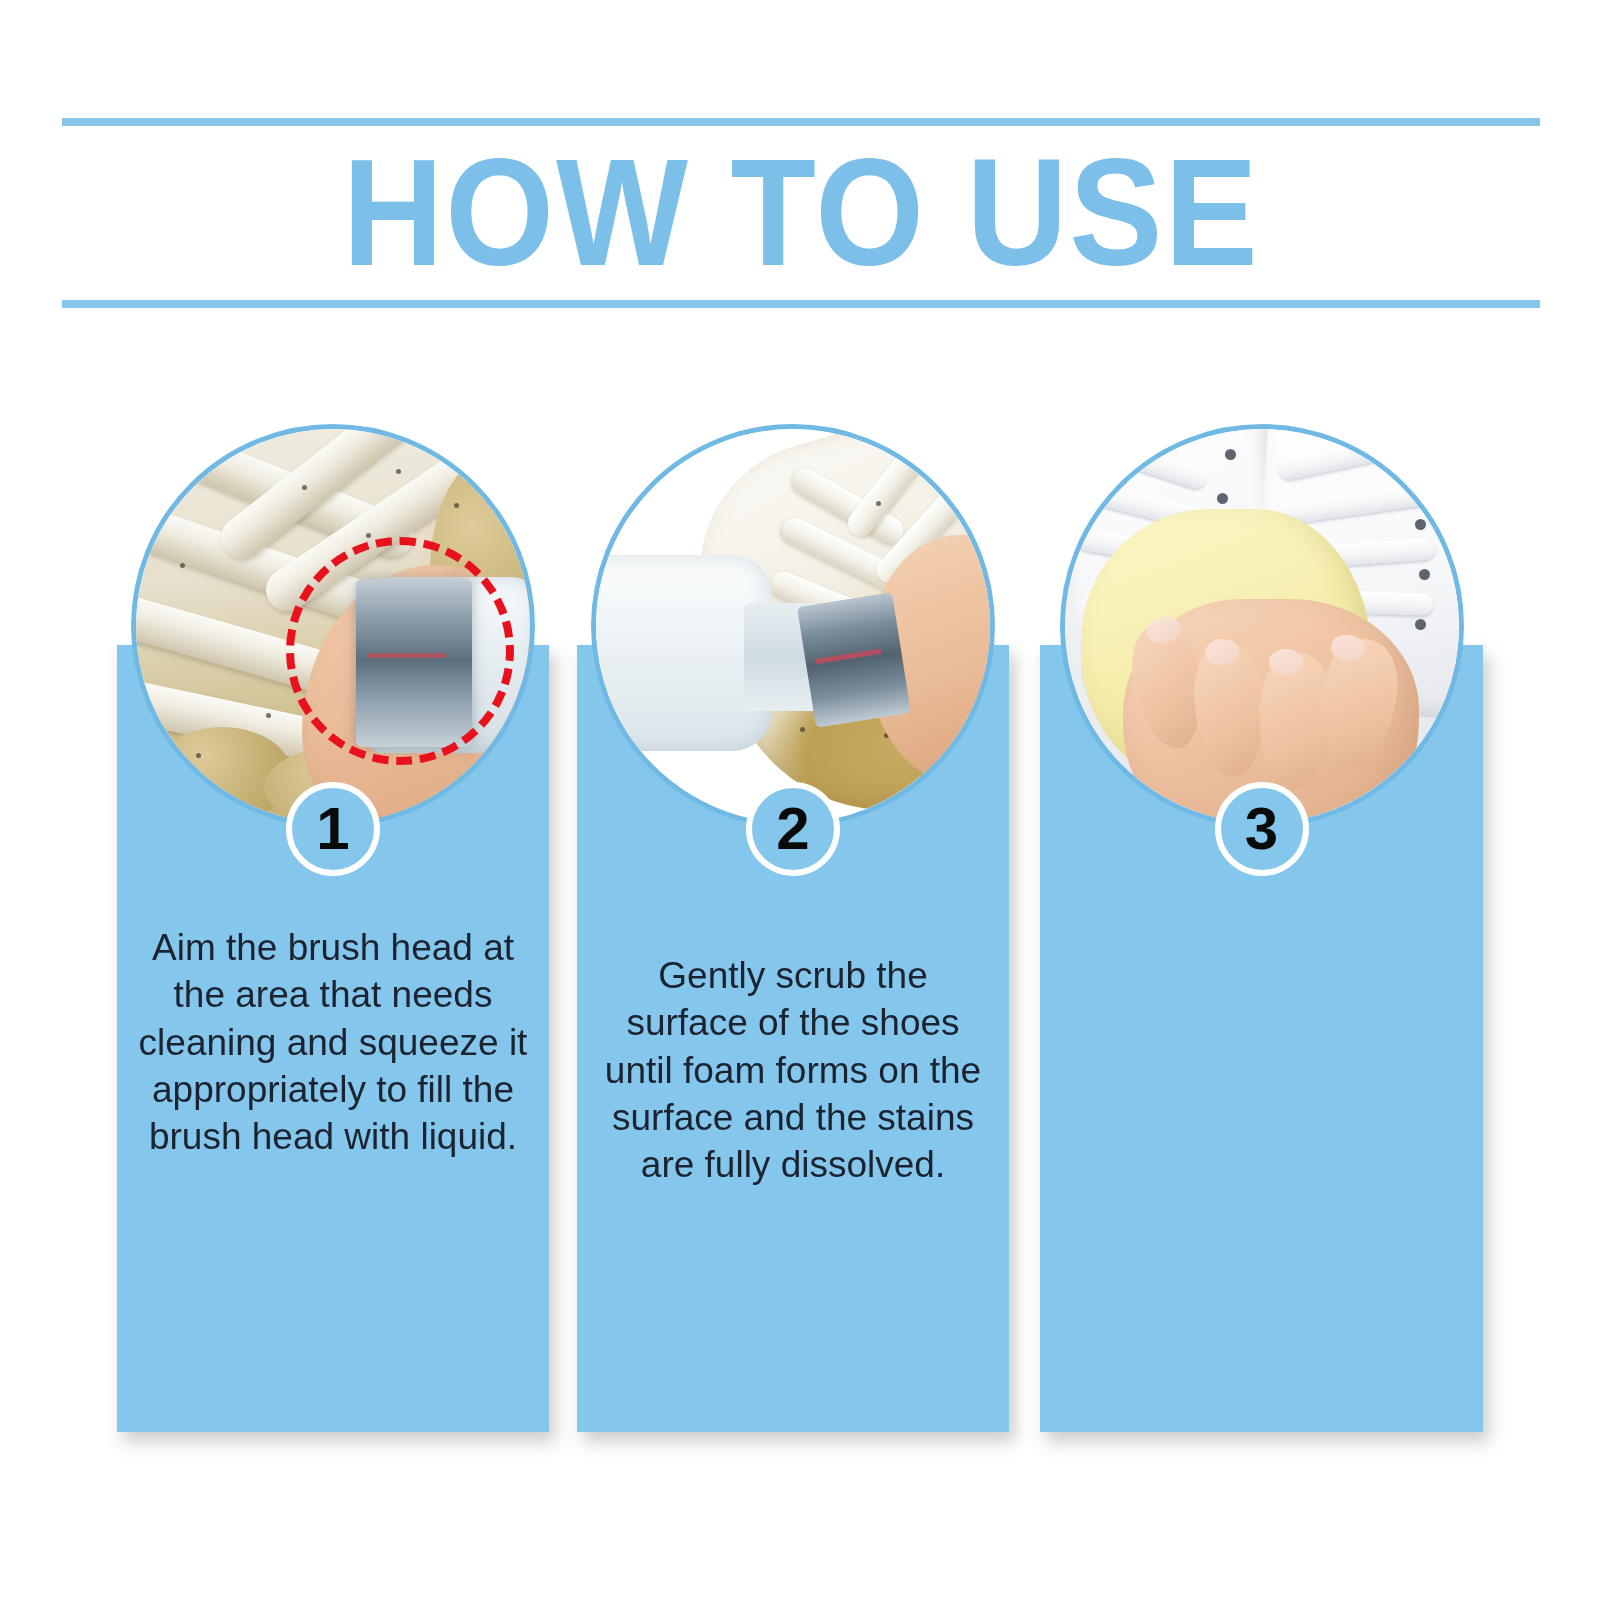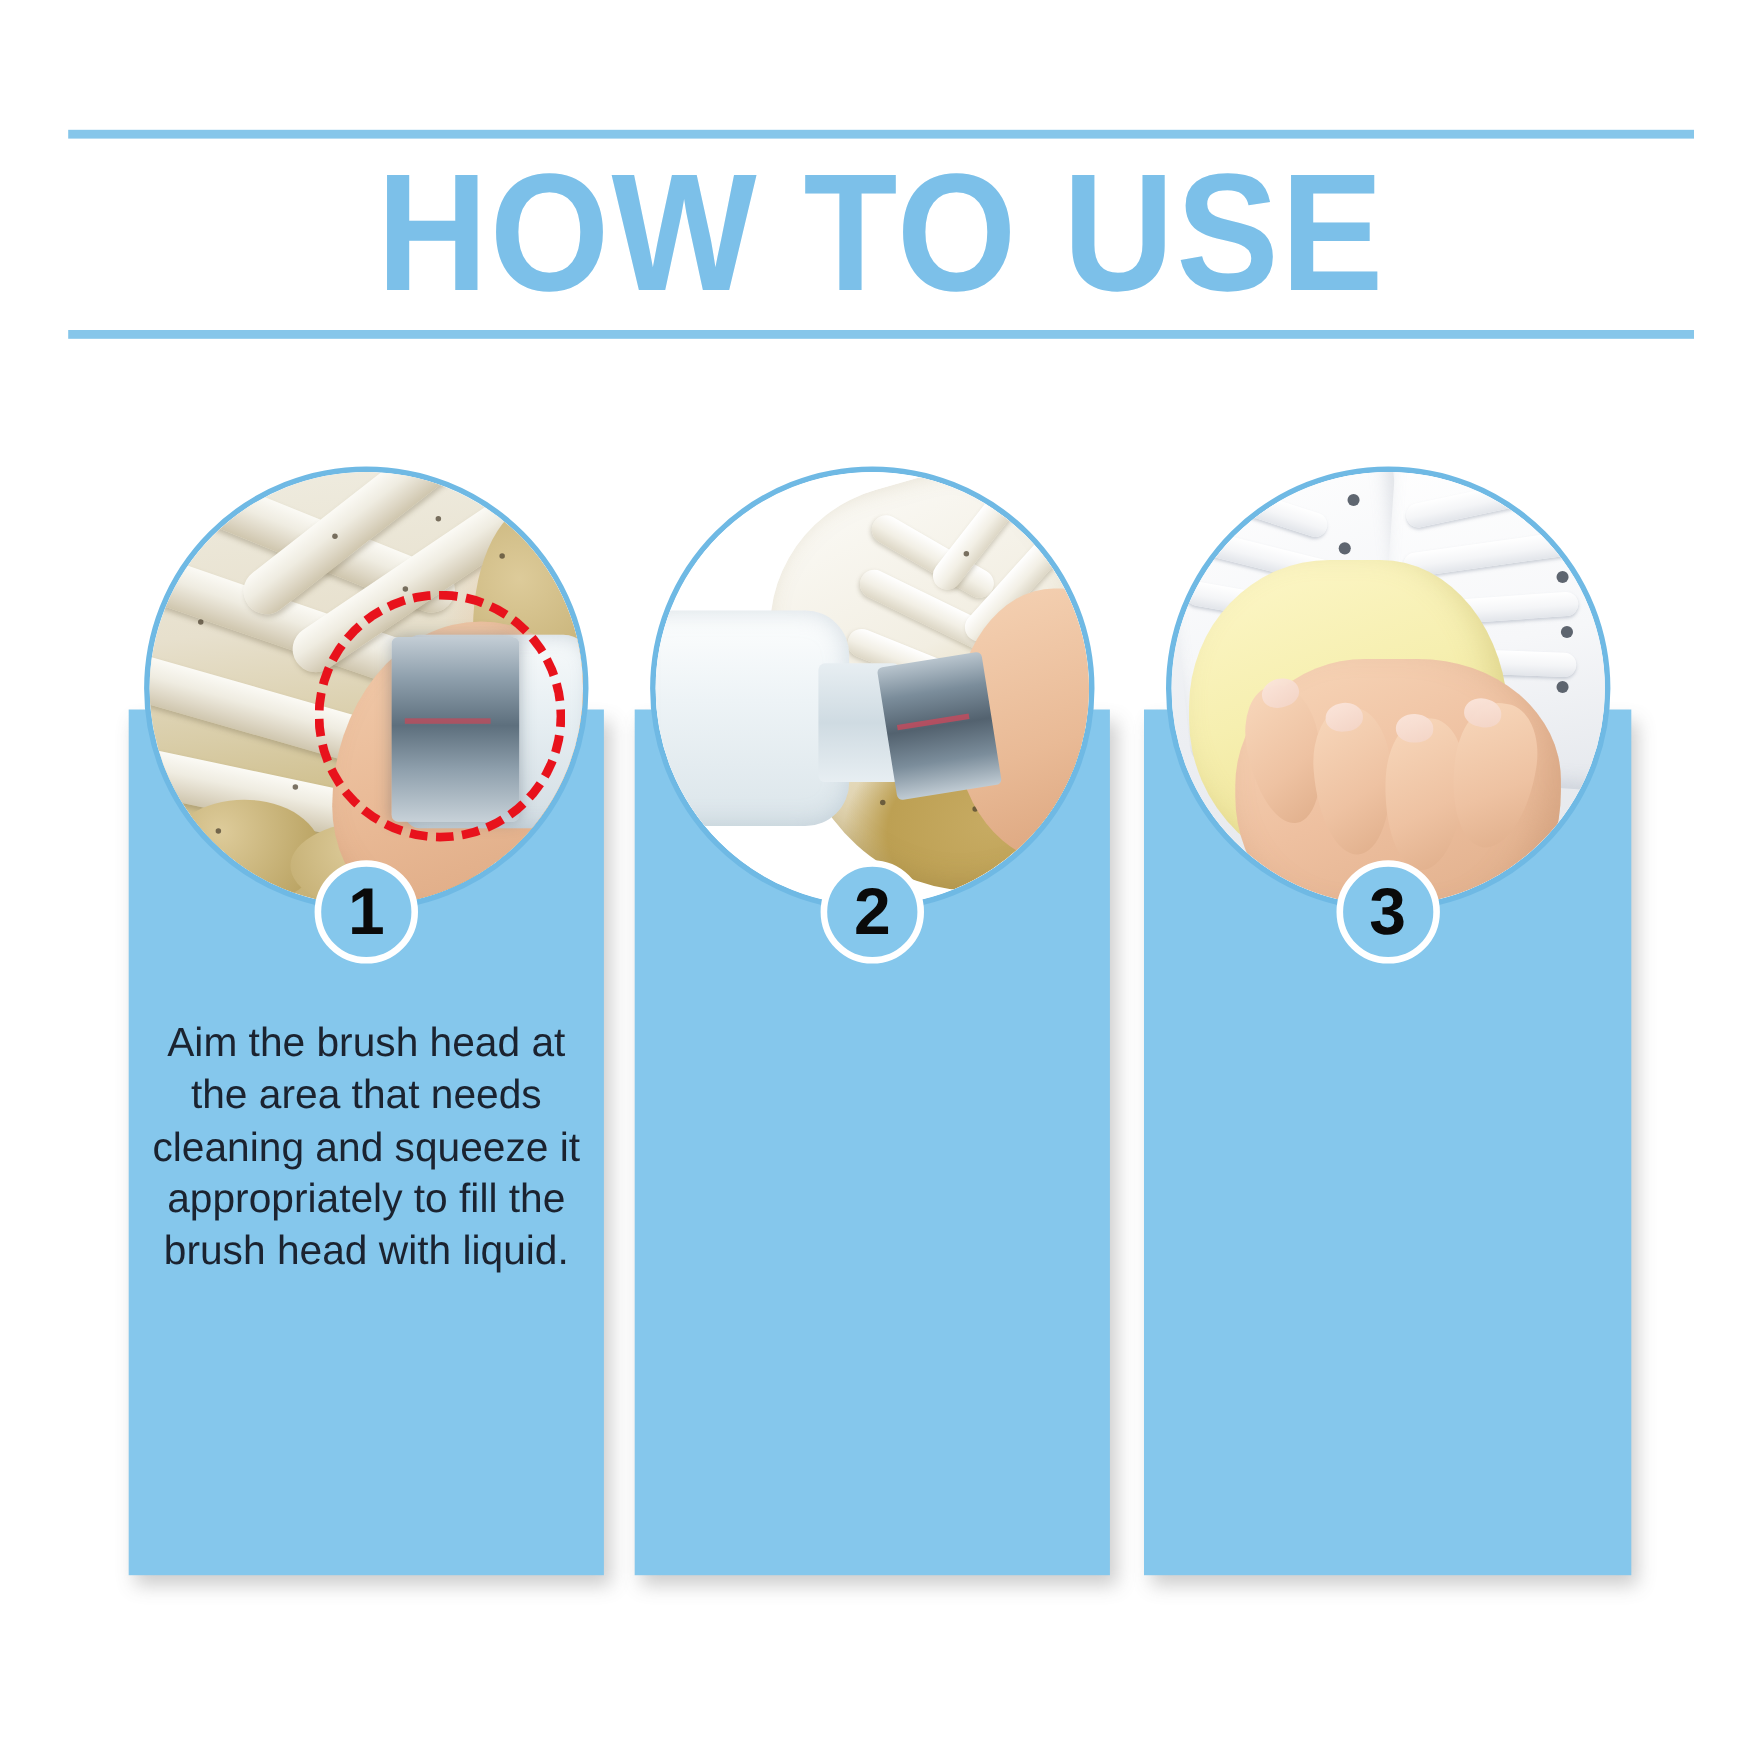--- a/index.html
+++ b/index.html
@@ -422,20 +422,21 @@
           <div class="neck2"></div>
           <div class="brush2"></div>
         </div>
       </div>
     </div>
 
     <div class="badge">
       <span class="badge-num">2</span>
     </div>
 
+    <div class="caption">Gently scrub the surface of the shoes until foam forms on the surface and the stains are fully dissolved.</div>
   </div>
 
   <div class="card card-3">
     <div class="panel"></div>
 
     <div class="photo">
       <div class="photo-inner">
         <div class="scene3">
           <div class="shoe3 s3a"></div>
           <div class="shoe3 s3b"></div>

